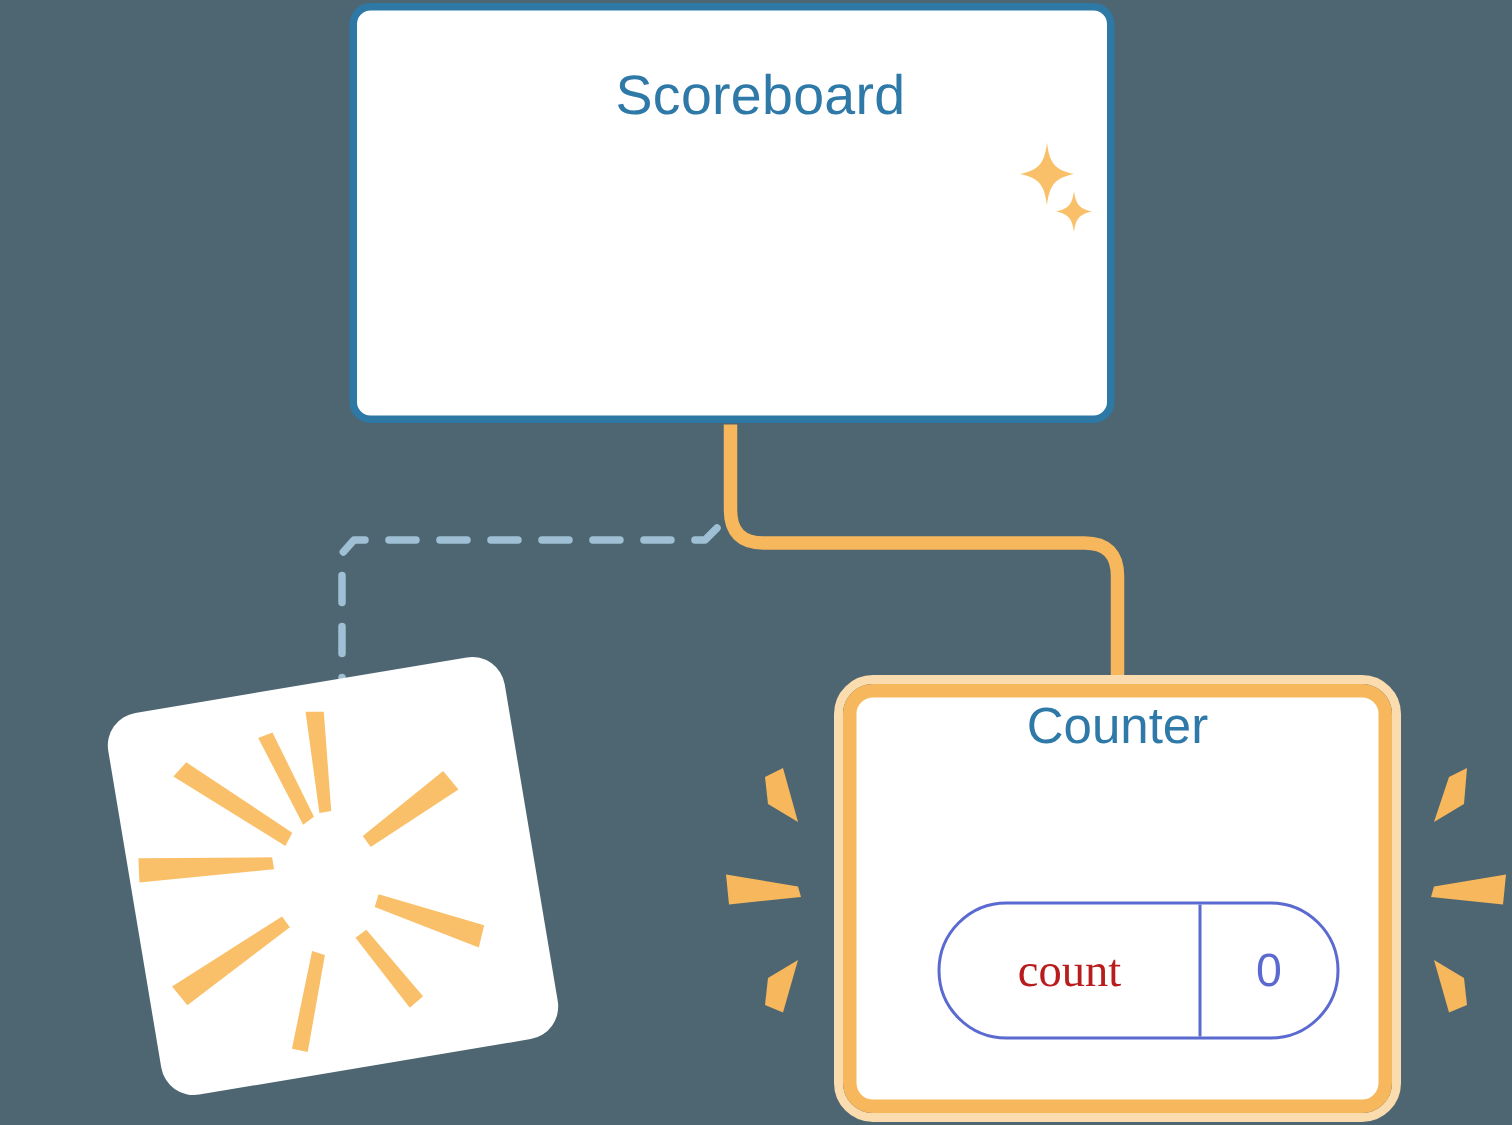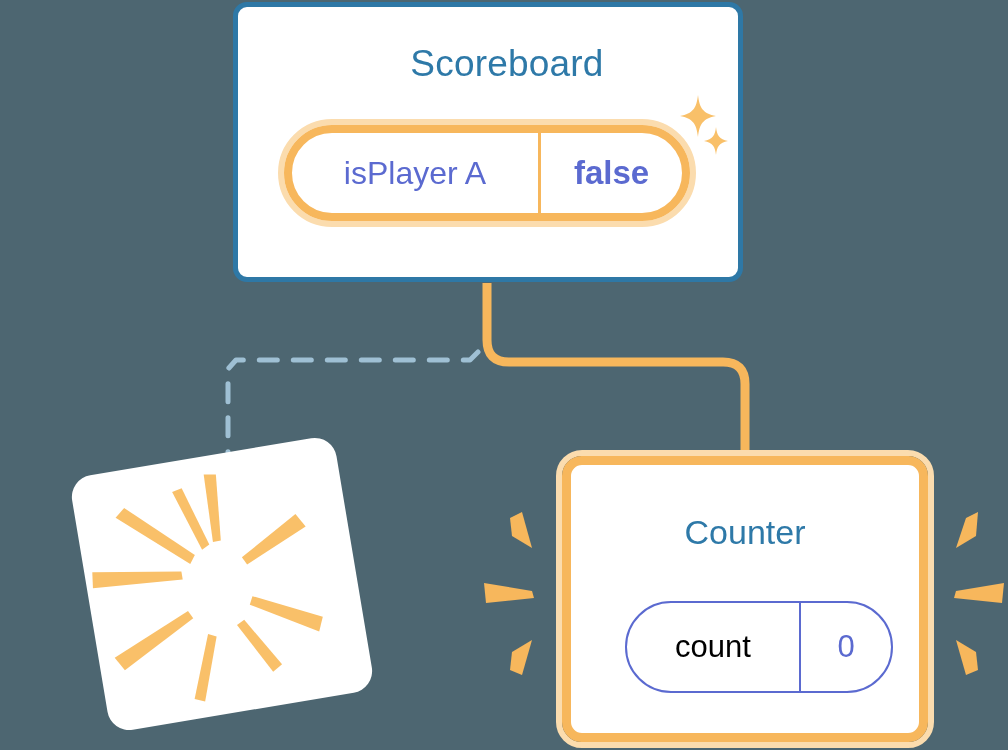--- a/index.html
+++ b/index.html
@@ -124,21 +124,20 @@
     width: 366px; height: 286px;
     box-sizing: border-box;
     background: #ffffff;
     border: 9px solid #f7b75c;
     border-radius: 20px;
   }
   .card-title-counter {
     text-align: center;
     color: #2e79a8;
     font-size: 34px;
-    margin-top: 48px;
   }
   .pill-thin-wrap {
     position: absolute;
     left: 54px;
     top: 136px;
     width: 268px;
     height: 92px;
   }
   .pill-thin {
     position: absolute;
@@ -149,22 +148,23 @@
     border-radius: 999px;
     background: #ffffff;
     display: flex;
     align-items: stretch;
   }
   .pill-thin .pill-key {
     flex: 0 0 172px;
     display: flex;
     align-items: center;
     justify-content: center;
-    color: #000000;
+    color: #b91c1c;
     font-size: 31px;
+    font-family: Liberation Serif, serif;
   }
   .pill-thin .pill-divider {
     width: 2px;
     background: #5b6ad0;
   }
   .pill-thin .pill-val {
     flex: 1;
     display: flex;
     align-items: center;
     justify-content: center;
@@ -231,28 +231,20 @@
       <polygon fill="#f9c069" points="228,178 222,192 158,154 162,146"></polygon>
       <polygon fill="#f9c069" points="180,218 170,224 142,172 150,168"></polygon>
       <polygon fill="#f9c069" points="98,242 88,238 112,176 120,180"></polygon>
       <polygon fill="#f9c069" points="24,198 16,184 96,150 100,158"></polygon>
     </svg>
   </div>
 
   <div class="card-scoreboard">
     <div class="card-title-blue">Scoreboard</div>
 
-    <div class="pill-thick-wrap">
-      <div class="pill-thick-halo"></div>
-      <div class="pill-thick">
-        <div class="pill-key">isPlayer A</div>
-        <div class="pill-divider"></div>
-        <div class="pill-val">false</div>
-      </div>
-    </div>
   </div>
 
   <svg class="star" style="left:674px; top:95px; width:58px; height:70px;" viewBox="0 0 58 70" xmlns="http://www.w3.org/2000/svg">
     <path fill="#f9c069" d="M24,0 C25.5,13 29,18.5 42,21 C29,23.5 25.5,29 24,42 C22.5,29 19,23.5 6,21 C19,18.5 22.5,13 24,0 Z"></path>
     <path fill="#f9c069" d="M42,32 C43,40.5 45.2,44.2 54,46 C45.2,47.8 43,51.5 42,60 C41,51.5 38.8,47.8 30,46 C38.8,44.2 41,40.5 42,32 Z"></path>
   </svg>
 
   <div class="card-counter">
     <div class="counter-halo"></div>
     <div class="counter-body">

